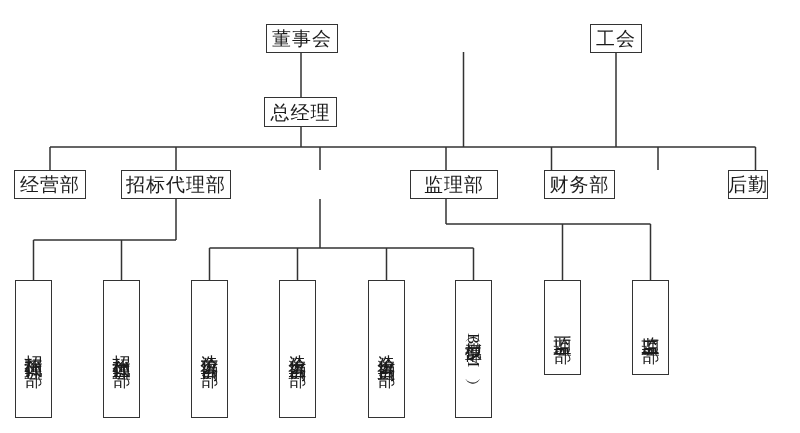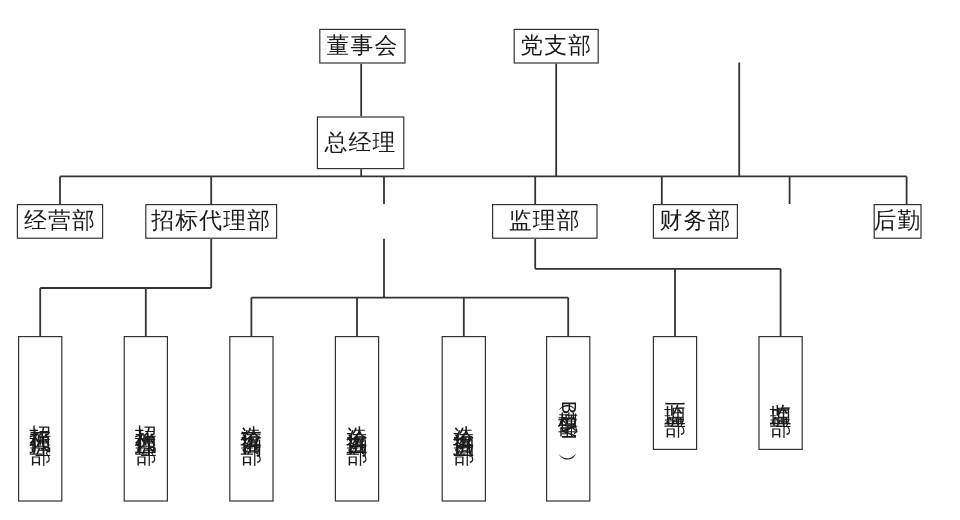--- a/index.html
+++ b/index.html
@@ -7,21 +7,21 @@
     --box-border:#333333;
     --box-bg:#ffffff;
     --text-color:#1a1a1a;
     --bg:#ffffff;
   }
   html,body{margin:0;padding:0;background:var(--bg);}
   .canvas{
     position:relative;
     width:800px;height:433px;
     background:var(--bg);
-    font-family:Liberation Sans, sans-serif;
+    font-family:Liberation Serif, serif;
     overflow:hidden;
   }
   .connectors{
     position:absolute;left:0;top:0;width:800px;height:433px;
   }
   .connectors path{
     stroke:var(--line-color);
     stroke-width:1.5;
     fill:none;
   }
@@ -67,23 +67,23 @@
       M551.5 147 V170
       M658 147 V170
       M755.5 147 V170
       M176 199 V240 M33.5 240 H176 M33.5 240 V280 M121.5 240 V280
       M320 199 V248 M209.5 248 H473.5 M209.5 248 V280 M297.5 248 V280 M386.5 248 V280 M473.5 248 V280
       M446 199 V224 M446 224 H650.5 M562.5 224 V280 M650.5 224 V280
     "></path>
   </svg>
 
   <div class="node" style="left:266px;top:24px;width:72px;height:29px">董事会</div>
-  <div class="node" style="left:428px;top:24px;width:71px;height:29px">党支部</div>
+  <div class="node" style="left:590px;top:24px;width:52px;height:29px">工会</div>
 
-  <div class="node" style="left:264px;top:97px;width:73px;height:44px">总经理</div>
+  <div class="node" style="left:264px;top:97px;width:73px;height:30px">总经理</div>
 
   <div class="node" style="left:121px;top:170px;width:110px;height:29px">招标代理部</div>
   <div class="node" style="left:14px;top:170px;width:72px;height:29px">经营部</div>
   <div class="node" style="left:410px;top:170px;width:88px;height:29px">监理部</div>
   <div class="node" style="left:544px;top:170px;width:71px;height:29px">财务部</div>
   <div class="node" style="left:728px;top:170px;width:40px;height:29px">后勤</div>
 
   <div class="node v" style="left:15px;top:280px;width:37px;height:138px">招标代理一部</div>
   <div class="node v" style="left:103px;top:280px;width:37px;height:138px">招标代理二部</div>
   <div class="node v" style="left:191px;top:280px;width:37px;height:138px">造价咨询一部</div>

